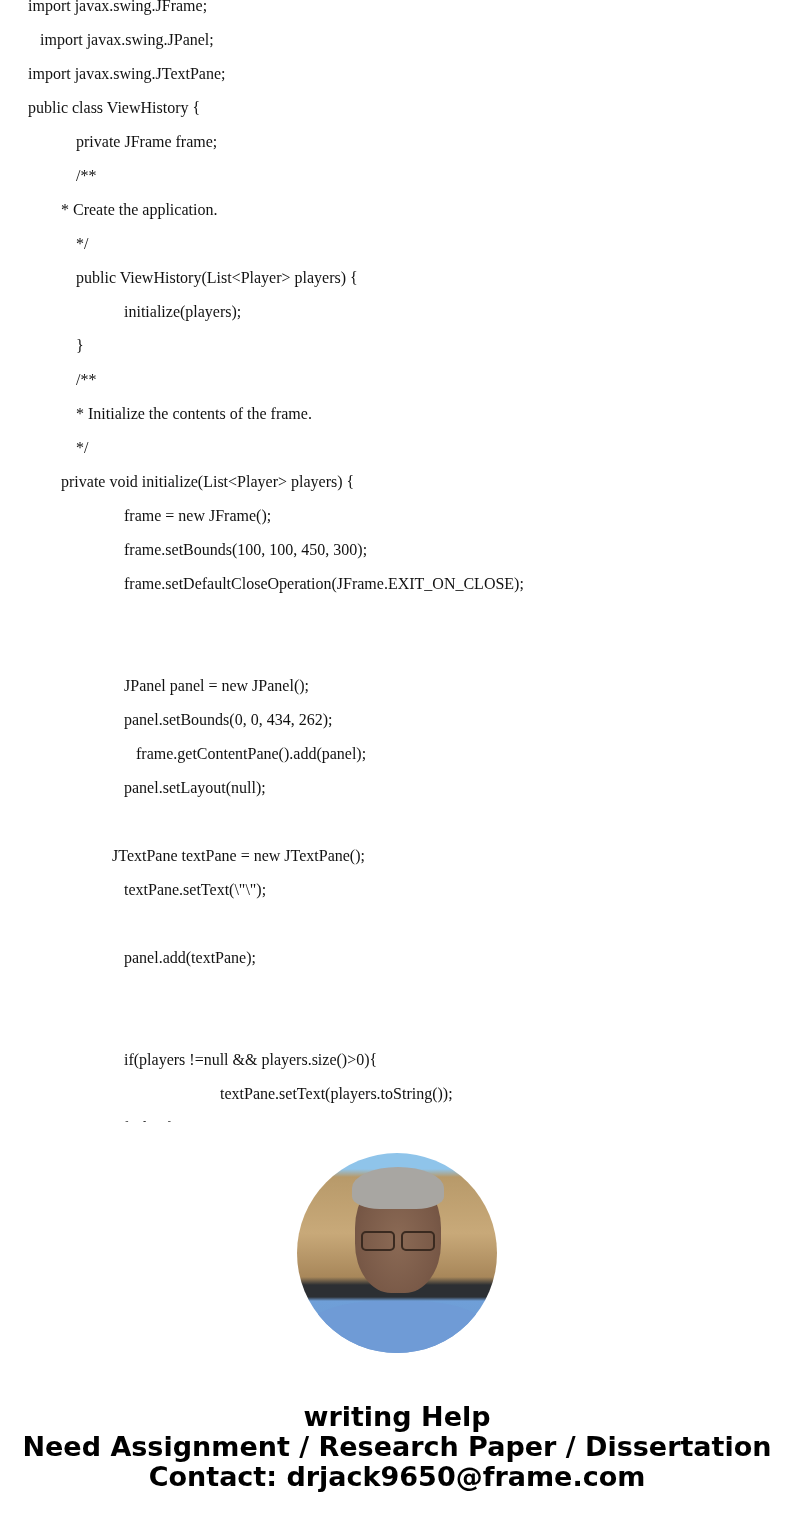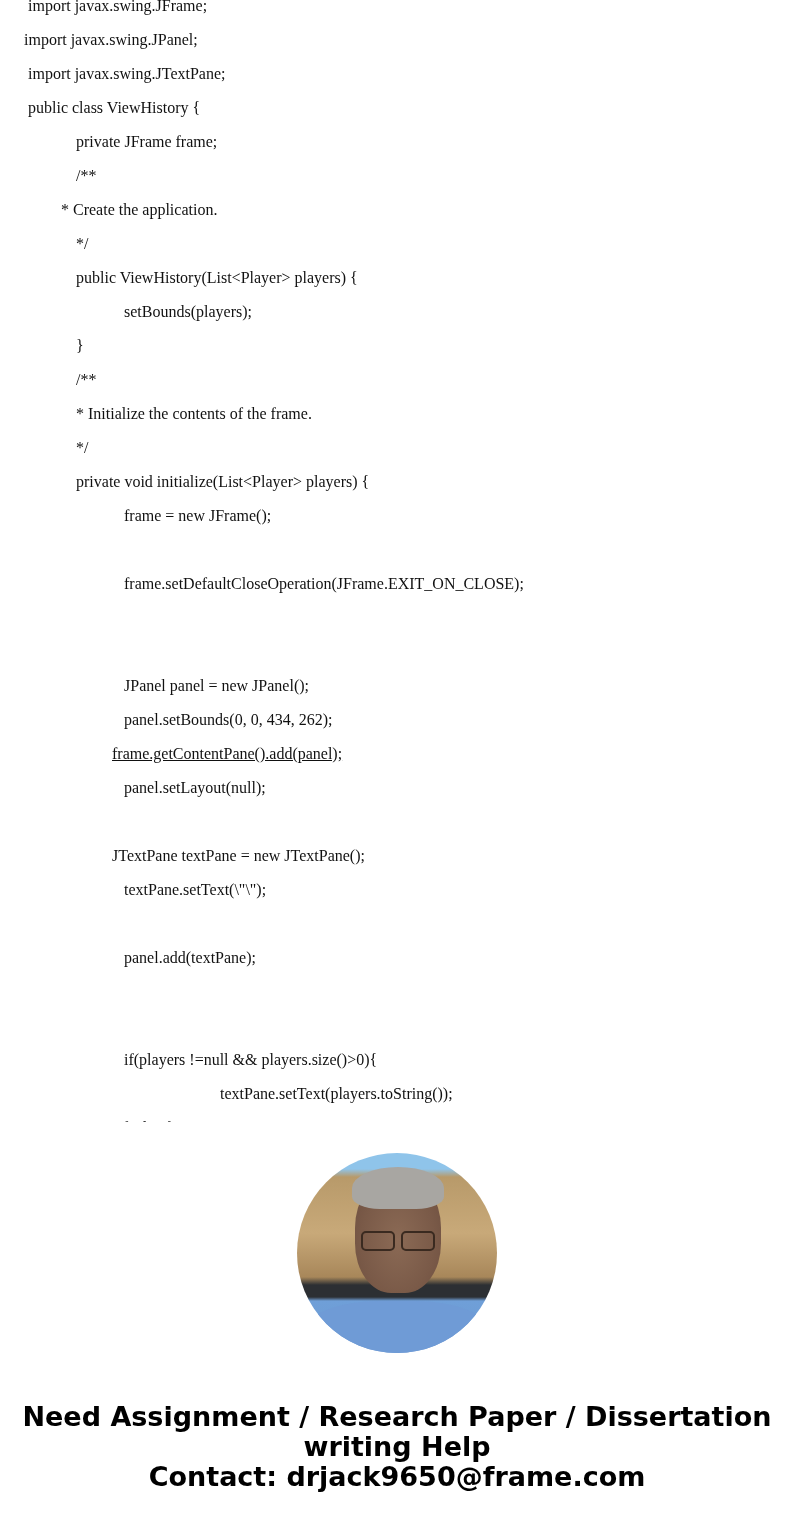--- a/index.html
+++ b/index.html
@@ -41,40 +41,41 @@
       font-family: "DejaVu Sans", sans-serif; font-weight: bold; font-size: 27px;
       line-height: 30px; color: #000;
     }
     .ad-text div { margin: 0; }
   </style>
 </head>
 <body>
 
 <div class="code-area" id="code-area">
     <div class="code-line" style="top: -4px; left: 8px;">import javax.swing.JFrame;</div>
-    <div class="code-line" style="top: 30px; left: 4px;">import javax.swing.JPanel;</div>
+    <div class="code-line" style="top: 30px; left: 20px;">import javax.swing.JPanel;</div>
     <div class="code-line" style="top: 64px; left: 8px;">import javax.swing.JTextPane;</div>
     <div class="code-line" style="top: 98px; left: 8px;">public class ViewHistory {</div>
     <div class="code-line" style="top: 132px; left: 56px;">private JFrame frame;</div>
     <div class="code-line" style="top: 166px; left: 56px;">/**</div>
     <div class="code-line" style="top: 200px; left: 41px;">* Create the application.</div>
     <div class="code-line" style="top: 234px; left: 56px;">*/</div>
     <div class="code-line" style="top: 268px; left: 56px;">public ViewHistory(List&lt;Player&gt; players) {</div>
-    <div class="code-line" style="top: 302px; left: 104px;">setBounds(players);</div>
+    <div class="code-line" style="top: 302px; left: 104px;">initialize(players);</div>
     <div class="code-line" style="top: 336px; left: 56px;">}</div>
     <div class="code-line" style="top: 370px; left: 56px;">/**</div>
     <div class="code-line" style="top: 404px; left: 56px;">* Initialize the contents of the frame.</div>
     <div class="code-line" style="top: 438px; left: 56px;">*/</div>
-    <div class="code-line" style="top: 472px; left: 56px;">private void initialize(List&lt;Player&gt; players) {</div>
+    <div class="code-line" style="top: 472px; left: 41px;">private void initialize(List&lt;Player&gt; players) {</div>
     <div class="code-line" style="top: 506px; left: 104px;">frame = new JFrame();</div>
+    <div class="code-line" style="top: 540px; left: 104px;">frame.setBounds(100, 100, 450, 300);</div>
     <div class="code-line" style="top: 574px; left: 104px;">frame.setDefaultCloseOperation(JFrame.EXIT_ON_CLOSE);</div>
     <div class="code-line" style="top: 642px; left: 104px;"></div>
     <div class="code-line" style="top: 676px; left: 104px;">JPanel panel = new JPanel();</div>
     <div class="code-line" style="top: 710px; left: 104px;">panel.setBounds(0, 0, 434, 262);</div>
-    <div class="code-line" style="top: 744px; left: 92px; text-decoration: underline;">frame.getContentPane().add(panel);</div>
+    <div class="code-line" style="top: 744px; left: 116px;">frame.getContentPane().add(panel);</div>
     <div class="code-line" style="top: 778px; left: 104px;">panel.setLayout(null);</div>
     <div class="code-line" style="top: 812px; left: 104px;"></div>
     <div class="code-line" style="top: 846px; left: 92px;">JTextPane textPane = new JTextPane();</div>
     <div class="code-line" style="top: 880px; left: 104px;">textPane.setText(\"\");</div>
     <div class="code-line" style="top: 948px; left: 104px;">panel.add(textPane);</div>
     <div class="code-line" style="top: 982px; left: 104px;"></div>
     <div class="code-line" style="top: 1016px; left: 104px;"></div>
     <div class="code-line" style="top: 1050px; left: 104px;">if(players !=null &amp;&amp; players.size()&gt;0){</div>
     <div class="code-line" style="top: 1084px; left: 200px;">textPane.setText(players.toString());</div>
     <div class="code-line" style="top: 1118px; left: 104px;">} else {</div>
@@ -84,16 +85,16 @@
   <div class="shirt"></div>
   <div class="face"></div>
   <div class="hair"></div>
   <div class="glasses">
     <span style="left:0"></span>
       <span style="left:40px"></span>
   </div>
 </div>
 
 <div class="ad-text">
+  <div>writing Help</div>
   <div>Need Assignment / Research Paper / Dissertation</div>
-  <div>writing Help</div>
   <div>Contact: drjack9650@frame.com</div>
 </div>
 
 </body></html>

